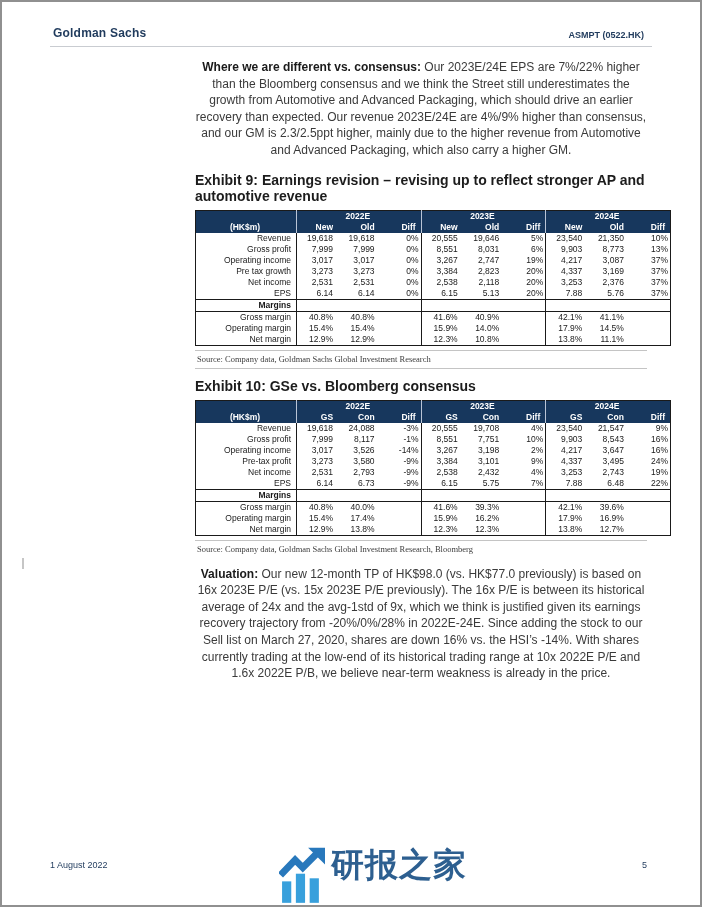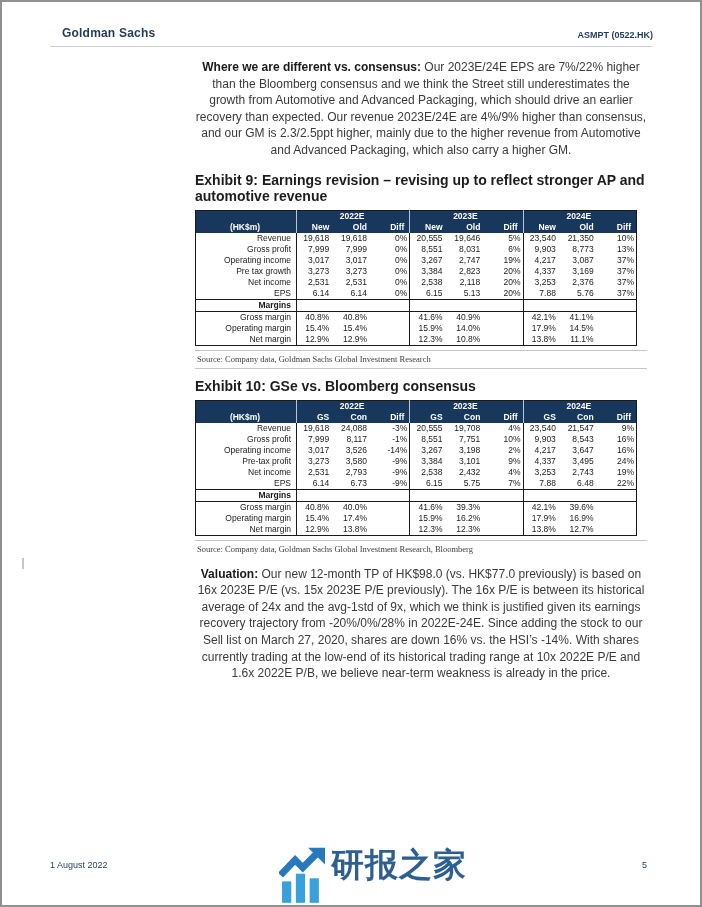--- a/index.html
+++ b/index.html
@@ -2,33 +2,33 @@
 <html><head>
 <meta charset="utf-8">
 <style>
   html,body{margin:0;padding:0;background:#fff;}
   .page{
     position:relative; width:702px; height:907px; box-sizing:border-box;
     background:#ffffff; border:2px solid #909090; overflow:hidden;
     font-family:"Liberation Sans", sans-serif; color:#333;
   }
   
-  .hdr-brand{position:absolute; left:60px; top:24px; font-size:12px; font-weight:bold; color:#1f3a5c; letter-spacing:0.2px;}
-  .hdr-ticker{position:absolute; right:47px; top:28px; font-size:9px; font-weight:bold; color:#1f3a5c;}
+  .hdr-brand{position:absolute; left:51px; top:24px; font-size:12px; font-weight:bold; color:#1f3a5c; letter-spacing:0.2px;}
+  .hdr-ticker{position:absolute; right:56px; top:28px; font-size:9px; font-weight:bold; color:#1f3a5c;}
   .hdr-rule{position:absolute; left:48px; right:48px; top:44px; border-top:1px solid #c9ccd1;}
   
   .main{position:absolute; left:193px; top:57px; width:452px;}
   .para{font-size:12px; line-height:16.6px; color:#3a3a3a; margin:0 0 13px 0; text-align:center;}
   .para b{color:#1a1a1a;}
   .ex-title{font-size:14px; font-weight:bold; color:#1c1c1c; margin:2px 0 6px 0;}
   .ex-rule{border:none; border-top:1px solid #c4c4c4; margin:4px 0 0 0;}
   .ex-source{font-family:"Liberation Serif", serif; font-size:8.5px; color:#3d3d3d; margin:3px 0 4px 2px;}
   .ex-block{margin-bottom:9px;}
   
-  .ex-table{width:442px; border-collapse:collapse; table-layout:fixed; font-size:8.5px; color:#1a1a1a; border:1px solid #1a1a1a;}
+  .ex-table{width:476px; border-collapse:collapse; table-layout:fixed; font-size:8.5px; color:#1a1a1a; border:1px solid #1a1a1a;}
   .ex-table th,.ex-table td{padding:0 5px 0 3px; height:11px; line-height:11px; overflow:hidden; white-space:nowrap;}
   .ex-table thead th{background:#17375d; color:#ffffff; font-weight:bold; text-align:right;}
   .ex-table thead th.yr{text-align:center;}
   .ex-table thead th.lbl{text-align:center;margin-top:22px;}
   .ex-table thead .hsep{border-left:1px solid #b9c4d6;}
   .ex-table tbody .grp{border-left:1px solid #1a1a1a;}
   .ex-table td{text-align:right;}
   .ex-table td.lbl{text-align:right;}
   .ex-table td.diff{padding-right:2px;}
   .ex-table tr.margins-row td{border-top:1px solid #1a1a1a; border-bottom:1px solid #1a1a1a; font-weight:bold;}

